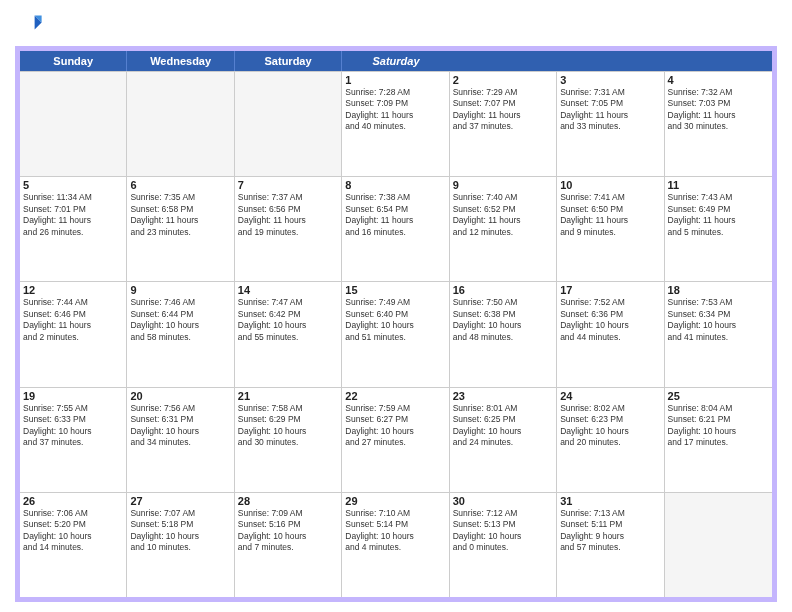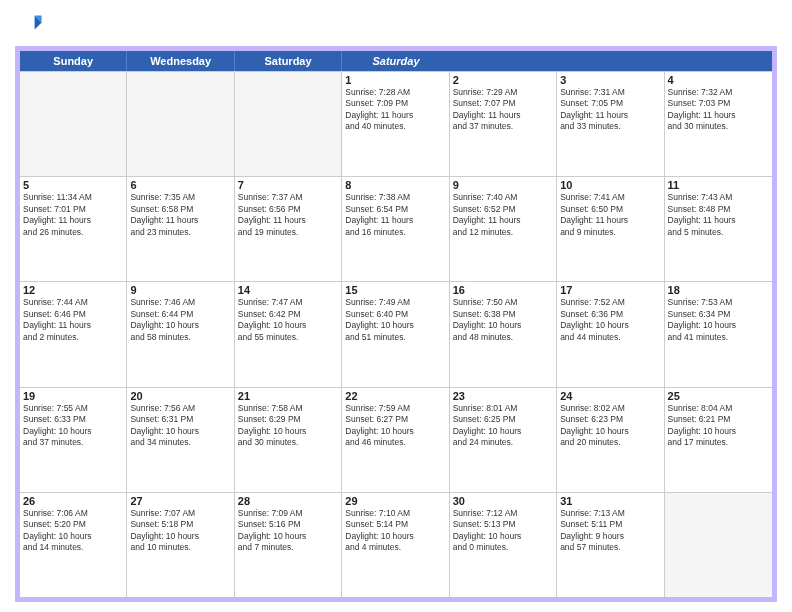--- a/index.html
+++ b/index.html
@@ -208,21 +208,21 @@
           <div class="cal-cell">
             <div class="day-num">10</div>
             <div class="cell-line">Sunrise: 7:41 AM</div>
             <div class="cell-line">Sunset: 6:50 PM</div>
             <div class="cell-line">Daylight: 11 hours</div>
             <div class="cell-line">and 9 minutes.</div>
           </div>
           <div class="cal-cell">
             <div class="day-num">11</div>
             <div class="cell-line">Sunrise: 7:43 AM</div>
-            <div class="cell-line">Sunset: 8:48 PM</div>
+            <div class="cell-line">Sunset: 6:49 PM</div>
             <div class="cell-line">Daylight: 11 hours</div>
             <div class="cell-line">and 5 minutes.</div>
           </div>
         </div>
         <div class="cal-row">
           <div class="cal-cell">
             <div class="day-num">12</div>
             <div class="cell-line">Sunrise: 7:44 AM</div>
             <div class="cell-line">Sunset: 6:46 PM</div>
             <div class="cell-line">Daylight: 11 hours</div>
@@ -291,21 +291,21 @@
             <div class="cell-line">Sunrise: 7:58 AM</div>
             <div class="cell-line">Sunset: 6:29 PM</div>
             <div class="cell-line">Daylight: 10 hours</div>
             <div class="cell-line">and 30 minutes.</div>
           </div>
           <div class="cal-cell">
             <div class="day-num">22</div>
             <div class="cell-line">Sunrise: 7:59 AM</div>
             <div class="cell-line">Sunset: 6:27 PM</div>
             <div class="cell-line">Daylight: 10 hours</div>
-            <div class="cell-line">and 46 minutes.</div>
+            <div class="cell-line">and 27 minutes.</div>
           </div>
           <div class="cal-cell">
             <div class="day-num">23</div>
             <div class="cell-line">Sunrise: 8:01 AM</div>
             <div class="cell-line">Sunset: 6:25 PM</div>
             <div class="cell-line">Daylight: 10 hours</div>
             <div class="cell-line">and 24 minutes.</div>
           </div>
           <div class="cal-cell">
             <div class="day-num">24</div>

